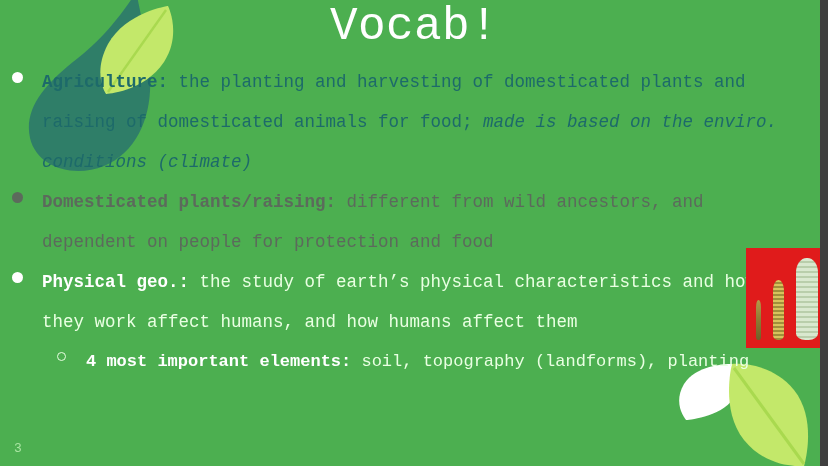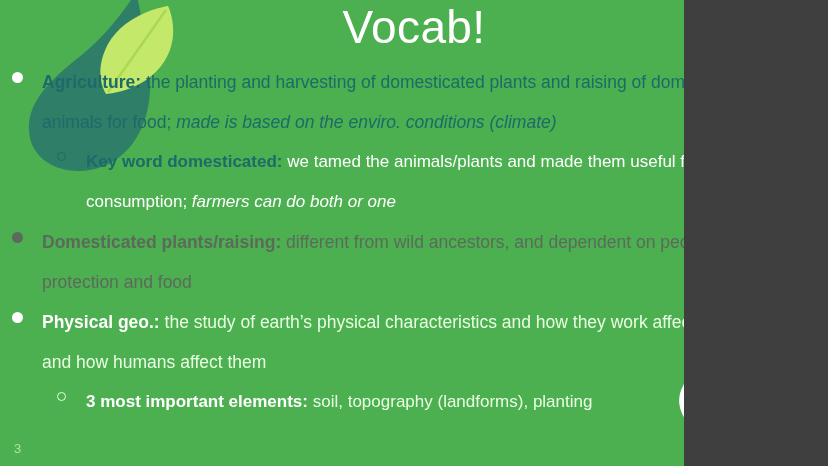--- a/index.html
+++ b/index.html
@@ -2,25 +2,25 @@
 <html><head>
 <meta charset="utf-8">
 <style>
   html, body {
     margin: 0;
     padding: 0;
     background: #3f3f3f;
   }
   #slide {
     position: relative;
-    width: 684px;
+    width: 820px;
     height: 466px;
     overflow: hidden;
     background: #4caf50;
-    font-family: Liberation Sans, sans-serif;
+    font-family: Liberation Mono, monospace;
     -webkit-font-smoothing: antialiased;
   }
 
   
   .leaf-layer {
     position: absolute;
     inset: 0;
     pointer-events: none;
   }
   .leaf-svg { position: absolute; display: block; }
@@ -185,45 +185,39 @@
 
   <div id="body">
 
     <div class="bullet-row">
       <span class="marker lvl1 b-white"></span>
       <span class="para">
         <span class="lead c-teal">Agriculture:</span><span class="tail c-teal"> the planting and harvesting of domesticated plants and raising of domesticated animals for food; </span><span class="ital c-teal">made is based on the enviro. conditions (climate)</span>
       </span>
     </div>
 
-    <div class="bullet-row lvl2">
-      <span class="marker lvl2 c-teal"></span>
-      <span class="para lvl2">
-        <span class="lead c-teal">Key word domesticated:</span><span class="tail c-white"> we tamed the animals/plants and made them useful for consumption; </span><span class="ital c-white">farmers can do both or one</span>
-      </span>
-    </div>
 
     <div class="bullet-row">
       <span class="marker lvl1 b-dim"></span>
       <span class="para">
         <span class="lead c-dim">Domesticated plants/raising:</span><span class="tail c-dim"> different from wild ancestors, and dependent on people for protection and food</span><span class="ital c-dim"></span>
       </span>
     </div>
 
     <div class="bullet-row">
       <span class="marker lvl1 b-white"></span>
       <span class="para">
         <span class="lead c-white">Physical geo.:</span><span class="tail c-ltgrn"> the study of earth’s physical characteristics and how they work affect humans, and how humans affect them</span><span class="ital c-ltgrn"></span>
       </span>
     </div>
 
     <div class="bullet-row lvl2">
       <span class="marker lvl2 c-ltgrn"></span>
       <span class="para lvl2">
-        <span class="lead c-white">3 most important elements:</span><span class="tail c-ltgrn"> soil, topography (landforms), planting</span><span class="ital c-ltgrn"></span>
+        <span class="lead c-white">4 most important elements:</span><span class="tail c-ltgrn"> soil, topography (landforms), planting</span><span class="ital c-ltgrn"></span>
       </span>
     </div>
 
   </div>
 
   <div id="corn-photo">
     <div class="cob" id="cob-1"></div>
     <div class="cob" id="cob-2"></div>
     <div class="cob" id="cob-3"></div>
   </div>

